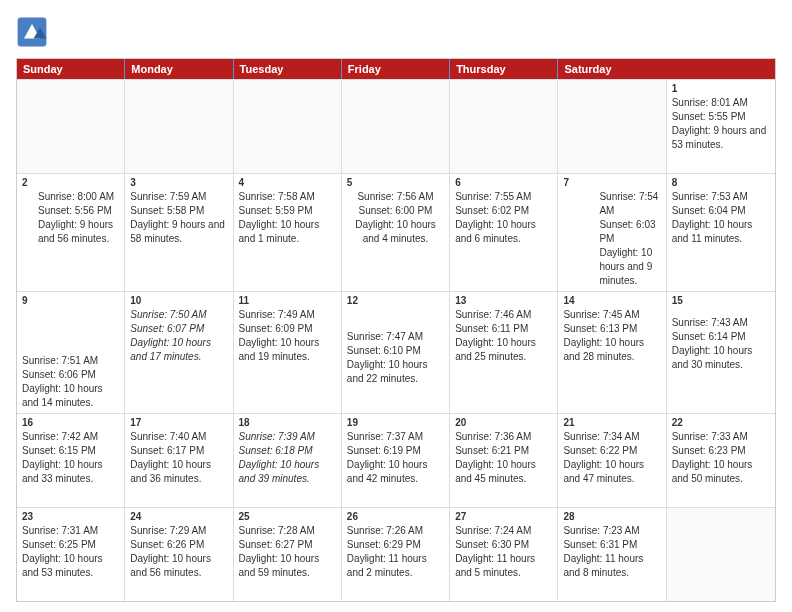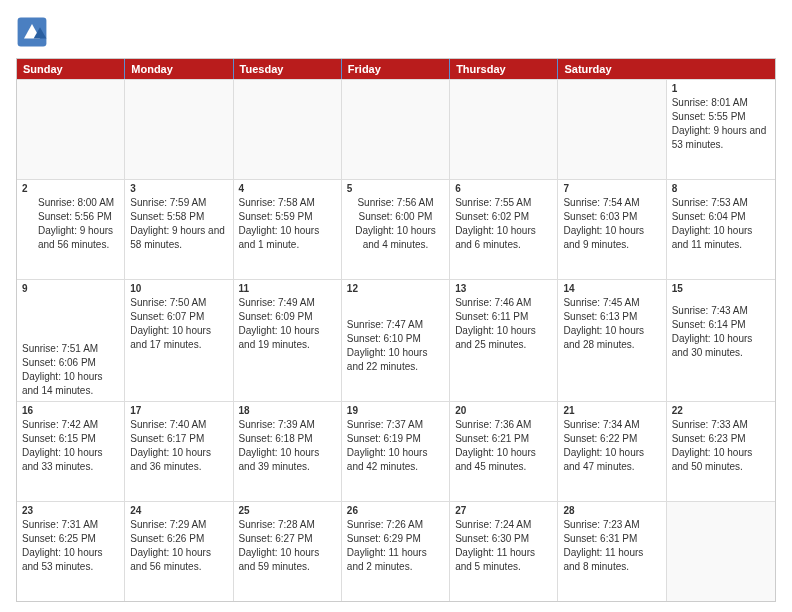--- a/index.html
+++ b/index.html
@@ -183,41 +183,41 @@
 Daylight: 10 hours and 4 minutes.</div>
           </div>
           <div class="cal-cell">
             <span class="day-num">6</span>
             <div class="day-info" style="white-space: pre-line;">Sunrise: 7:55 AM
 Sunset: 6:02 PM
 Daylight: 10 hours and 6 minutes.</div>
           </div>
           <div class="cal-cell">
             <span class="day-num">7</span>
-            <div class="day-info" style="white-space: pre-line;">Sunrise: 7:54 AM
+            <div class="day-info" style="white-space: pre-line; margin-left: 36px;">Sunrise: 7:54 AM
 Sunset: 6:03 PM
 Daylight: 10 hours and 9 minutes.</div>
           </div>
           <div class="cal-cell">
             <span class="day-num">8</span>
             <div class="day-info" style="white-space: pre-line;">Sunrise: 7:53 AM
 Sunset: 6:04 PM
 Daylight: 10 hours and 11 minutes.</div>
           </div>
         </div>
         <div class="cal-row">
           <div class="cal-cell">
             <span class="day-num">9</span>
             <div class="day-info" style="white-space: pre-line; margin-top: 48px;">Sunrise: 7:51 AM
 Sunset: 6:06 PM
 Daylight: 10 hours and 14 minutes.</div>
           </div>
           <div class="cal-cell">
             <span class="day-num">10</span>
-            <div class="day-info" style="white-space: pre-line;">Sunrise: 7:50 AM
+            <div class="day-info" style="white-space: pre-line; font-style: italic;">Sunrise: 7:50 AM
 Sunset: 6:07 PM
 Daylight: 10 hours and 17 minutes.</div>
           </div>
           <div class="cal-cell">
             <span class="day-num">11</span>
             <div class="day-info" style="white-space: pre-line;">Sunrise: 7:49 AM
 Sunset: 6:09 PM
 Daylight: 10 hours and 19 minutes.</div>
           </div>
           <div class="cal-cell">
@@ -253,21 +253,21 @@
 Daylight: 10 hours and 33 minutes.</div>
           </div>
           <div class="cal-cell">
             <span class="day-num">17</span>
             <div class="day-info" style="white-space: pre-line;">Sunrise: 7:40 AM
 Sunset: 6:17 PM
 Daylight: 10 hours and 36 minutes.</div>
           </div>
           <div class="cal-cell">
             <span class="day-num">18</span>
-            <div class="day-info" style="white-space: pre-line;">Sunrise: 7:39 AM
+            <div class="day-info" style="white-space: pre-line; font-style: italic;">Sunrise: 7:39 AM
 Sunset: 6:18 PM
 Daylight: 10 hours and 39 minutes.</div>
           </div>
           <div class="cal-cell">
             <span class="day-num">19</span>
             <div class="day-info" style="white-space: pre-line;">Sunrise: 7:37 AM
 Sunset: 6:19 PM
 Daylight: 10 hours and 42 minutes.</div>
           </div>
           <div class="cal-cell">

